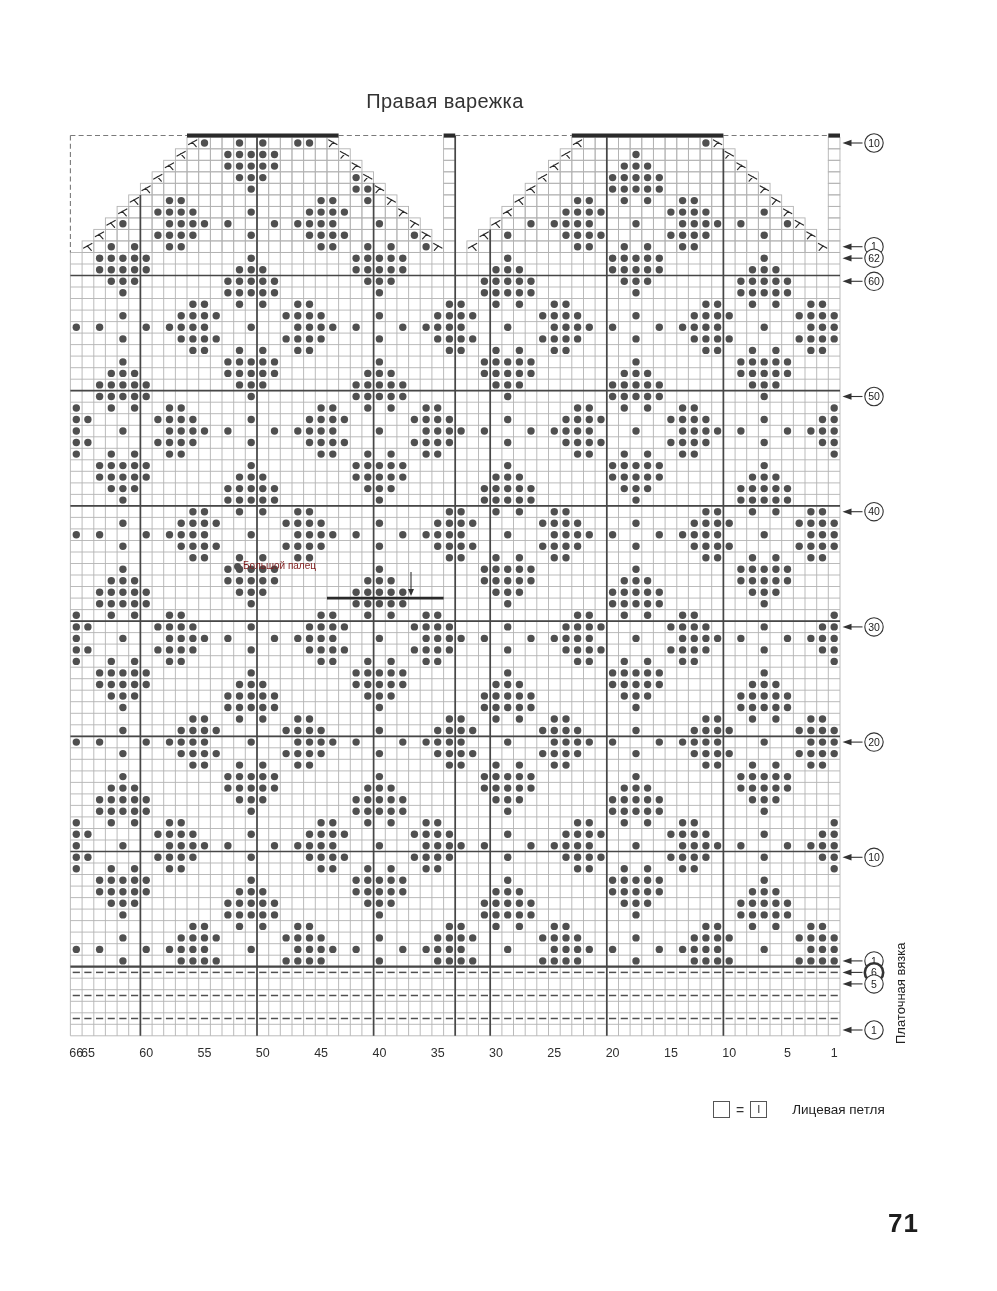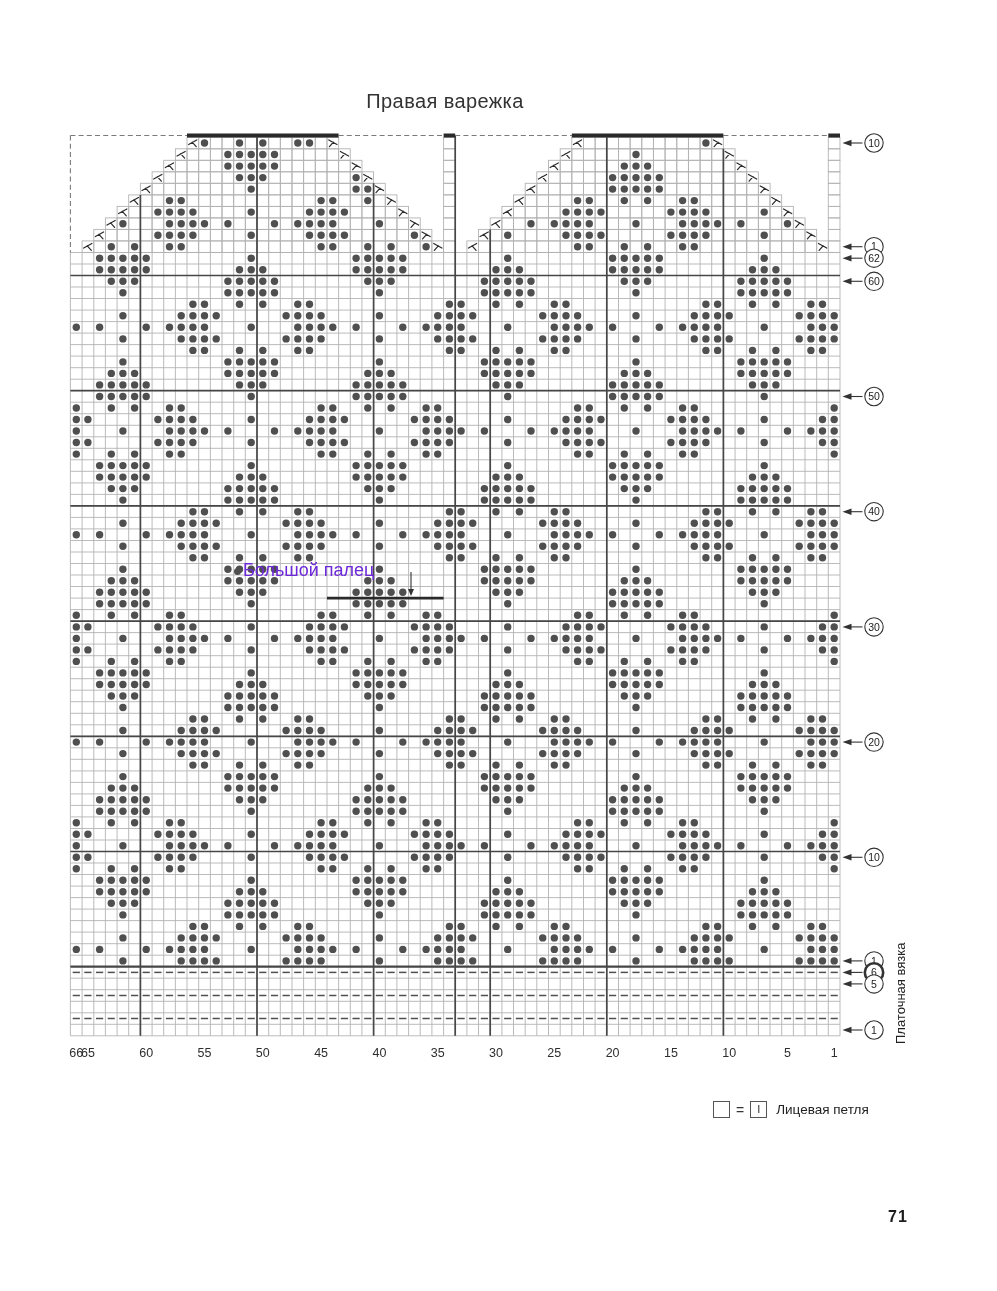--- a/index.html
+++ b/index.html
@@ -1,30 +1,30 @@
 <!DOCTYPE html>
 <html><head>
 <meta charset="utf-8">
 <style>
   html,body{margin:0;padding:0;background:#ffffff;}
   #page{position:relative;width:997px;height:1291px;background:#ffffff;overflow:hidden;
         font-family:"Liberation Sans",sans-serif;color:#2b2b2b;}
   #chart-svg-wrap{position:absolute;left:0;top:0;width:997px;height:1291px;}
   .ovl{position:absolute;white-space:nowrap;}
   #title{left:340px;top:90px;width:210px;text-align:center;font-size:20px;letter-spacing:.4px;color:#333;}
-  #thumb-label{left:234px;top:560px;font-size:18px;color:#6d28d9;text-align:right;}
+  #thumb-label{left:234px;top:560px;font-size:10px;color:#7f1d1d;text-align:right;}
   #thumb-label .dot{display:inline-block;width:7px;height:7px;border-radius:50%;background:#4f4f4f;margin-right:2px;vertical-align:middle;}
   #garter-label{left:893px;top:1044px;width:136px;font-size:13px;color:#222;
         transform:rotate(-90deg);transform-origin:0 0;}
   #legend{left:713px;top:1101px;display:flex;align-items:center;gap:6px;font-size:13.5px;color:#222;}
   .legend-sq{display:inline-flex;align-items:center;justify-content:center;width:15px;height:15px;
         border:1.4px solid #555;background:#fff;font-size:11px;line-height:1;color:#333;}
   #legend .eq{font-size:14px;color:#333;}
-  #legend .lbl{margin-left:3px;}
-  #page-number{left:888px;top:1208px;font-size:16px;font-weight:700;letter-spacing:1px;color:#1d1d1d;}
+  #legend .lbl{margin-left:19px;}
+  #page-number{left:888px;top:1208px;font-size:26px;font-weight:700;letter-spacing:1px;color:#1d1d1d;}
 </style>
 </head>
 <body>
 
 <div id="page">
   <div id="chart-svg-wrap"><svg width="997" height="1291" viewBox="0 0 997 1291" xmlns="http://www.w3.org/2000/svg">
         <g>
           <line x1="840.0" y1="252.5" x2="840.0" y2="1035.8" stroke="#b3b3b3" stroke-width="0.9"></line>
           <line x1="828.3" y1="252.5" x2="828.3" y2="1035.8" stroke="#b3b3b3" stroke-width="0.9"></line>
           <line x1="816.7" y1="252.5" x2="816.7" y2="1035.8" stroke="#b3b3b3" stroke-width="0.9"></line>

